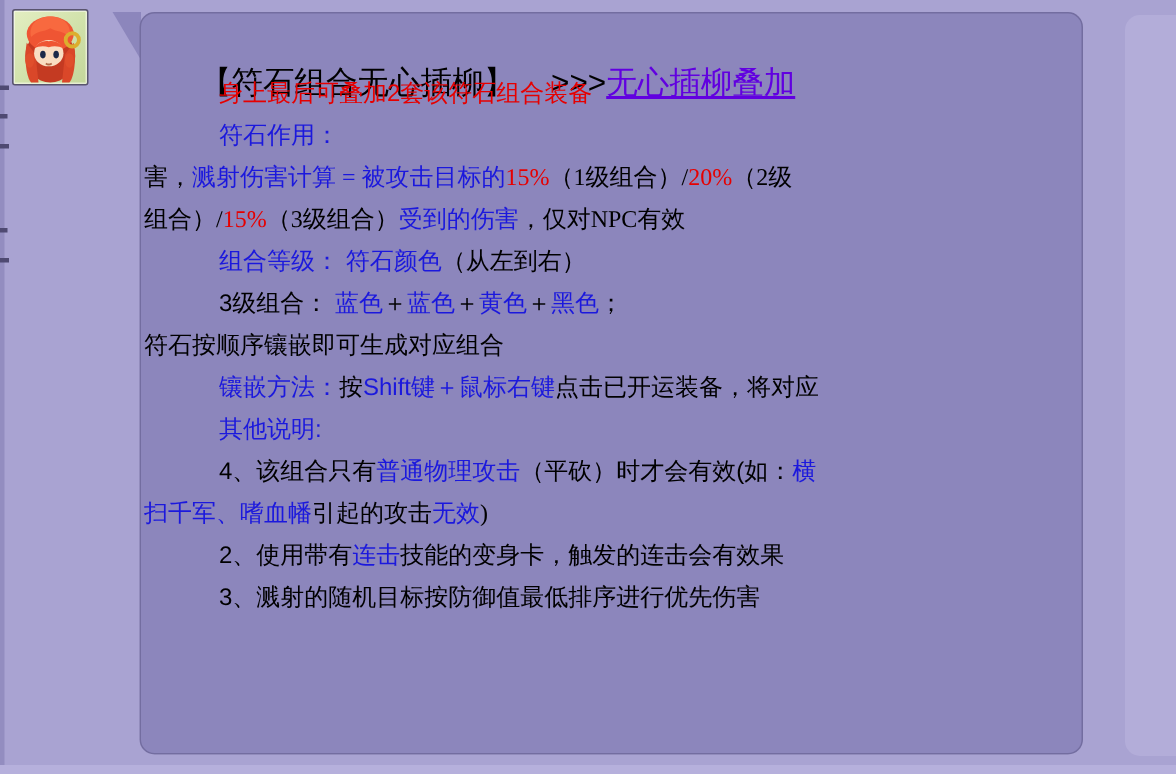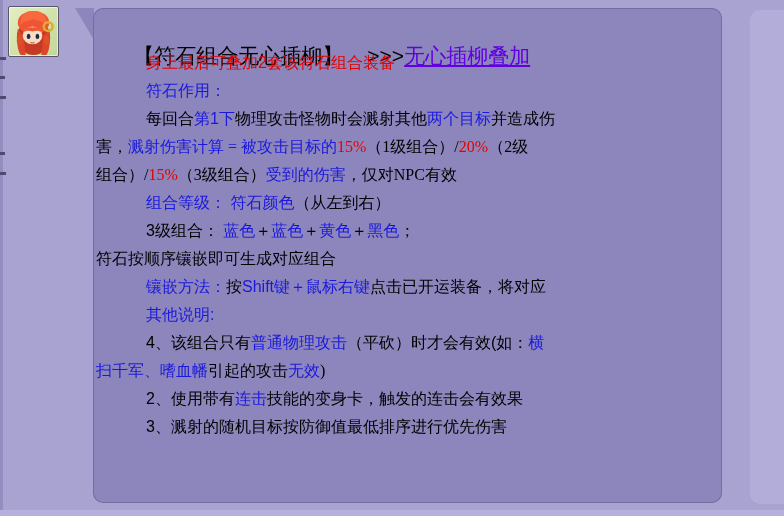--- a/index.html
+++ b/index.html
@@ -87,21 +87,20 @@
 
 <div class="tail"></div>
 
 <div class="bubble">
   <div class="title-line">
     <span>【符石组合无心插柳】</span><span class="title-gap"></span><span>&gt;&gt;&gt;</span><span class="bubble-link">无心插柳叠加</span>
   </div>
   <div class="bubble-text">
       <div class="tline ind-a"><span class="c-r">身上最后可叠加2套该符石组合装备</span></div>
       <div class="tline ind-a"><span class="c-b">符石作用：</span></div>
-      <div class="tline ind-a"><span class="c-k">每回合</span><span class="c-b">第1下</span><span class="c-k">物理攻击怪物时会溅射其他</span><span class="c-b">两个目标</span><span class="c-k">并造成伤</span></div>
       <div class="tline ind-w"><span class="c-k">害，</span><span class="c-b">溅射伤害计算 = 被攻击目标的</span><span class="c-r">15%</span><span class="c-k">（1级组合）/</span><span class="c-r">20%</span><span class="c-k">（2级</span></div>
       <div class="tline ind-w"><span class="c-k">组合）/</span><span class="c-r">15%</span><span class="c-k">（3级组合）</span><span class="c-b">受到的伤害</span><span class="c-k">，仅对NPC有效</span></div>
       <div class="tline ind-a"><span class="c-b">组合等级： 符石颜色</span><span class="c-k">（从左到右）</span></div>
       <div class="tline ind-a"><span class="c-k">3级组合： </span><span class="c-b">蓝色</span><span class="c-k">＋</span><span class="c-b">蓝色</span><span class="c-k">＋</span><span class="c-b">黄色</span><span class="c-k">＋</span><span class="c-b">黑色</span><span class="c-k">；</span></div>
       <div class="tline ind-w"><span class="c-k">符石按顺序镶嵌即可生成对应组合</span></div>
       <div class="tline ind-a"><span class="c-b">镶嵌方法：</span><span class="c-k">按</span><span class="c-b">Shift键＋鼠标右键</span><span class="c-k">点击已开运装备，将对应</span></div>
       <div class="tline ind-a"><span class="c-b">其他说明:</span></div>
       <div class="tline ind-a"><span class="c-k">4、该组合只有</span><span class="c-b">普通物理攻击</span><span class="c-k">（平砍）时才会有效(如：</span><span class="c-b">横</span></div>
       <div class="tline ind-w"><span class="c-b">扫千军、嗜血幡</span><span class="c-k">引起的攻击</span><span class="c-b">无效</span><span class="c-k">)</span></div>
       <div class="tline ind-a"><span class="c-k">2、使用带有</span><span class="c-b">连击</span><span class="c-k">技能的变身卡，触发的连击会有效果</span></div>

